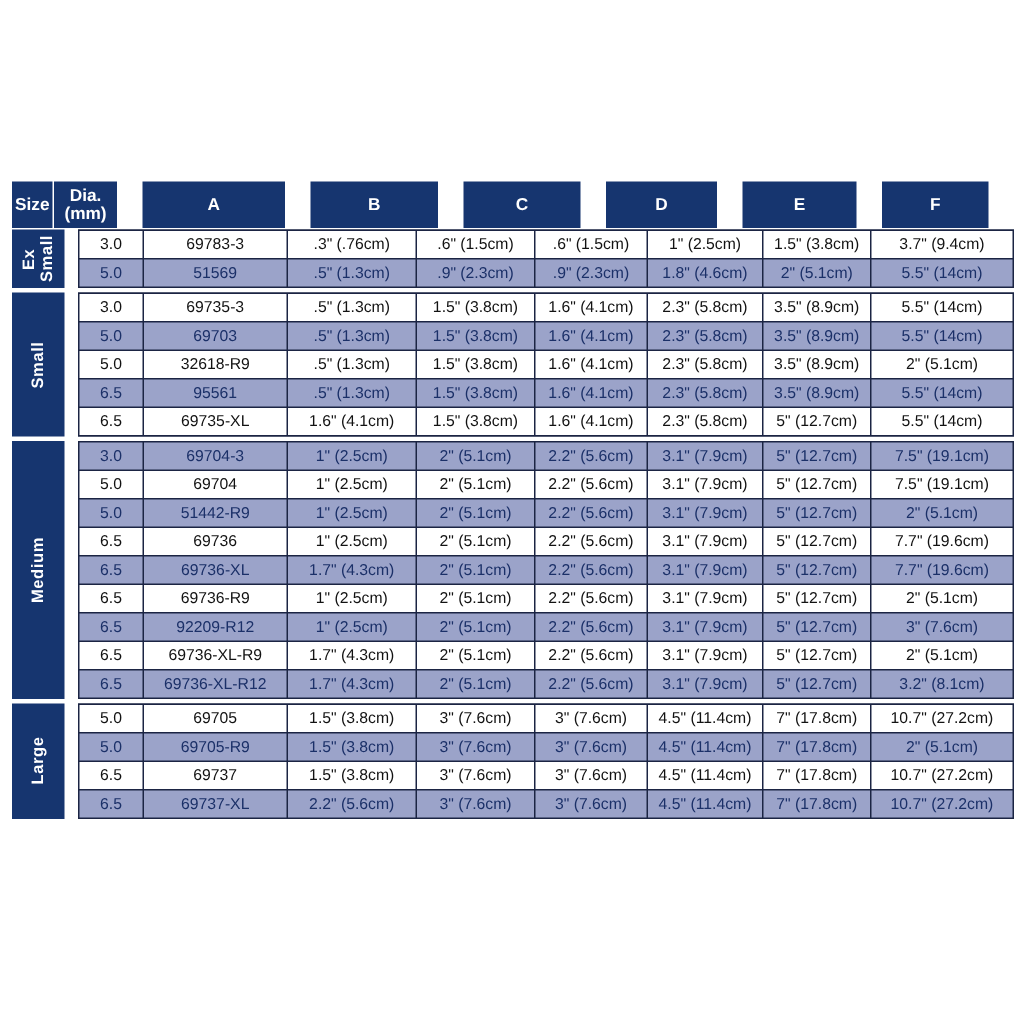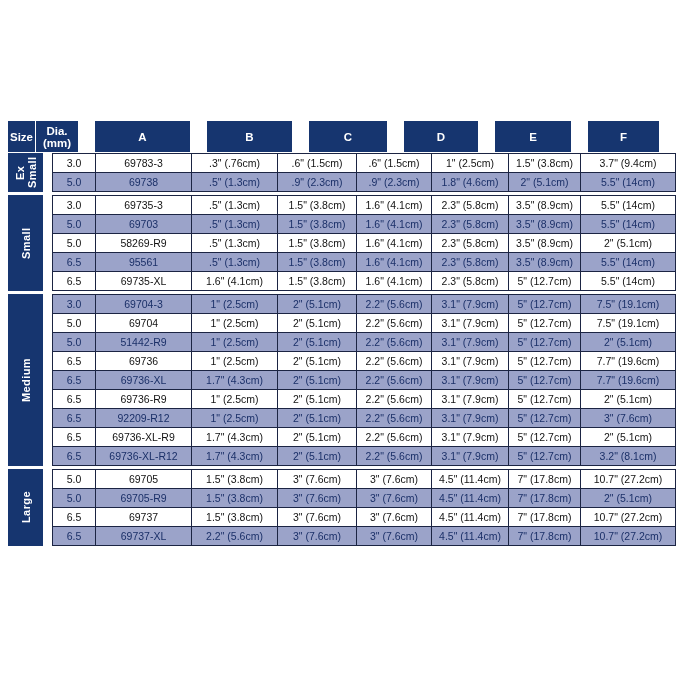--- a/index.html
+++ b/index.html
@@ -133,21 +133,21 @@
           <div class="rows">
             <div class="cell">3.0</div>
             <div class="cell">69783-3</div>
             <div class="cell">.3" (.76cm)</div>
             <div class="cell">.6" (1.5cm)</div>
             <div class="cell">.6" (1.5cm)</div>
             <div class="cell">1" (2.5cm)</div>
             <div class="cell">1.5" (3.8cm)</div>
             <div class="cell">3.7" (9.4cm)</div>
             <div class="cell alt">5.0</div>
-            <div class="cell alt">69738</div>
+            <div class="cell alt">51569</div>
             <div class="cell alt">.5" (1.3cm)</div>
             <div class="cell alt">.9" (2.3cm)</div>
             <div class="cell alt">.9" (2.3cm)</div>
             <div class="cell alt">1.8" (4.6cm)</div>
             <div class="cell alt">2" (5.1cm)</div>
             <div class="cell alt">5.5" (14cm)</div>
           </div>
         </div>
         <div class="band">
           <div class="glabel">Small</div>
@@ -163,21 +163,21 @@
             <div class="cell">5.5" (14cm)</div>
             <div class="cell alt">5.0</div>
             <div class="cell alt">69703</div>
             <div class="cell alt">.5" (1.3cm)</div>
             <div class="cell alt">1.5" (3.8cm)</div>
             <div class="cell alt">1.6" (4.1cm)</div>
             <div class="cell alt">2.3" (5.8cm)</div>
             <div class="cell alt">3.5" (8.9cm)</div>
             <div class="cell alt">5.5" (14cm)</div>
             <div class="cell">5.0</div>
-            <div class="cell">58269-R9</div>
+            <div class="cell">32618-R9</div>
             <div class="cell">.5" (1.3cm)</div>
             <div class="cell">1.5" (3.8cm)</div>
             <div class="cell">1.6" (4.1cm)</div>
             <div class="cell">2.3" (5.8cm)</div>
             <div class="cell">3.5" (8.9cm)</div>
             <div class="cell">2" (5.1cm)</div>
             <div class="cell alt">6.5</div>
             <div class="cell alt">95561</div>
             <div class="cell alt">.5" (1.3cm)</div>
             <div class="cell alt">1.5" (3.8cm)</div>

